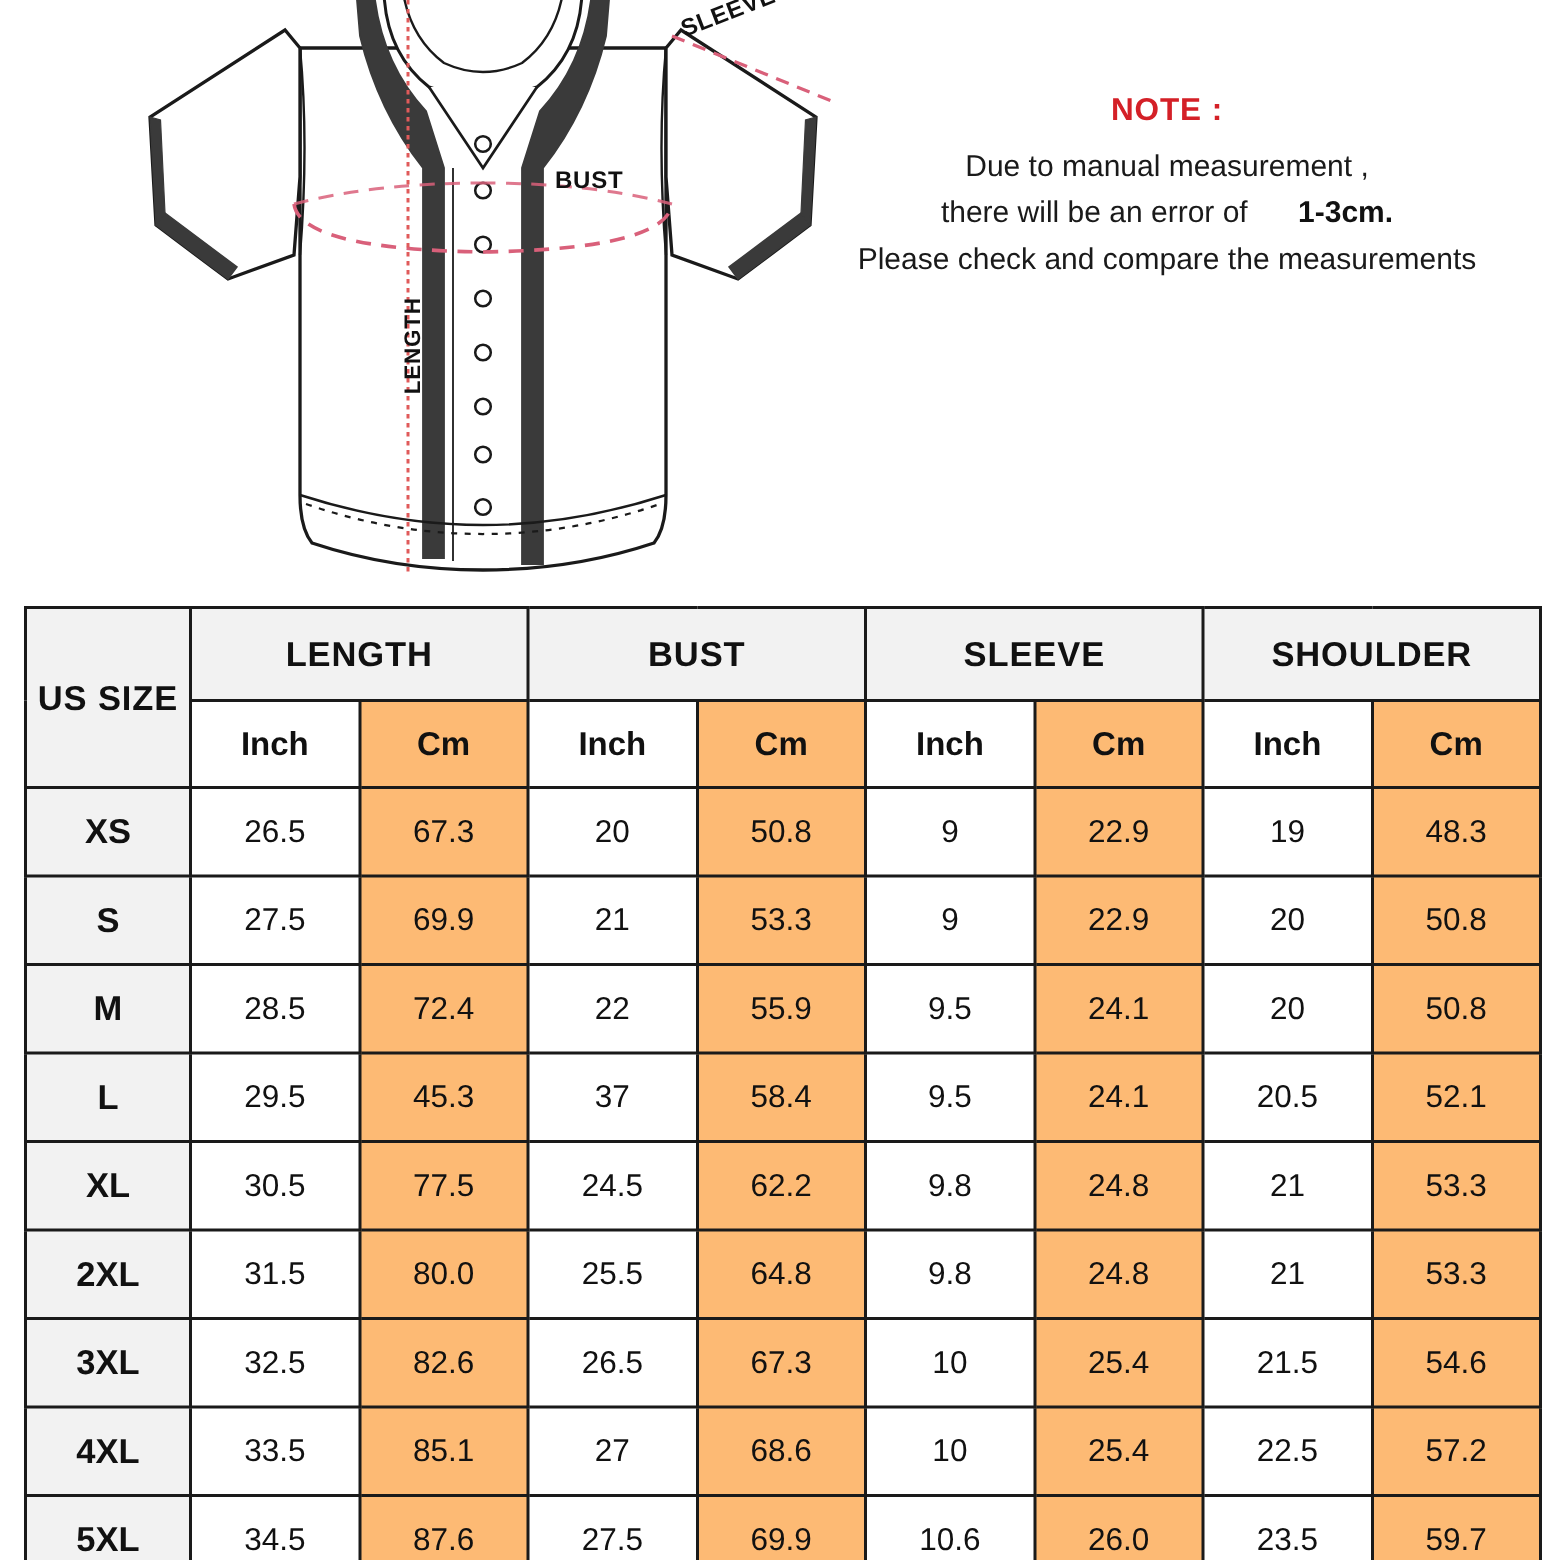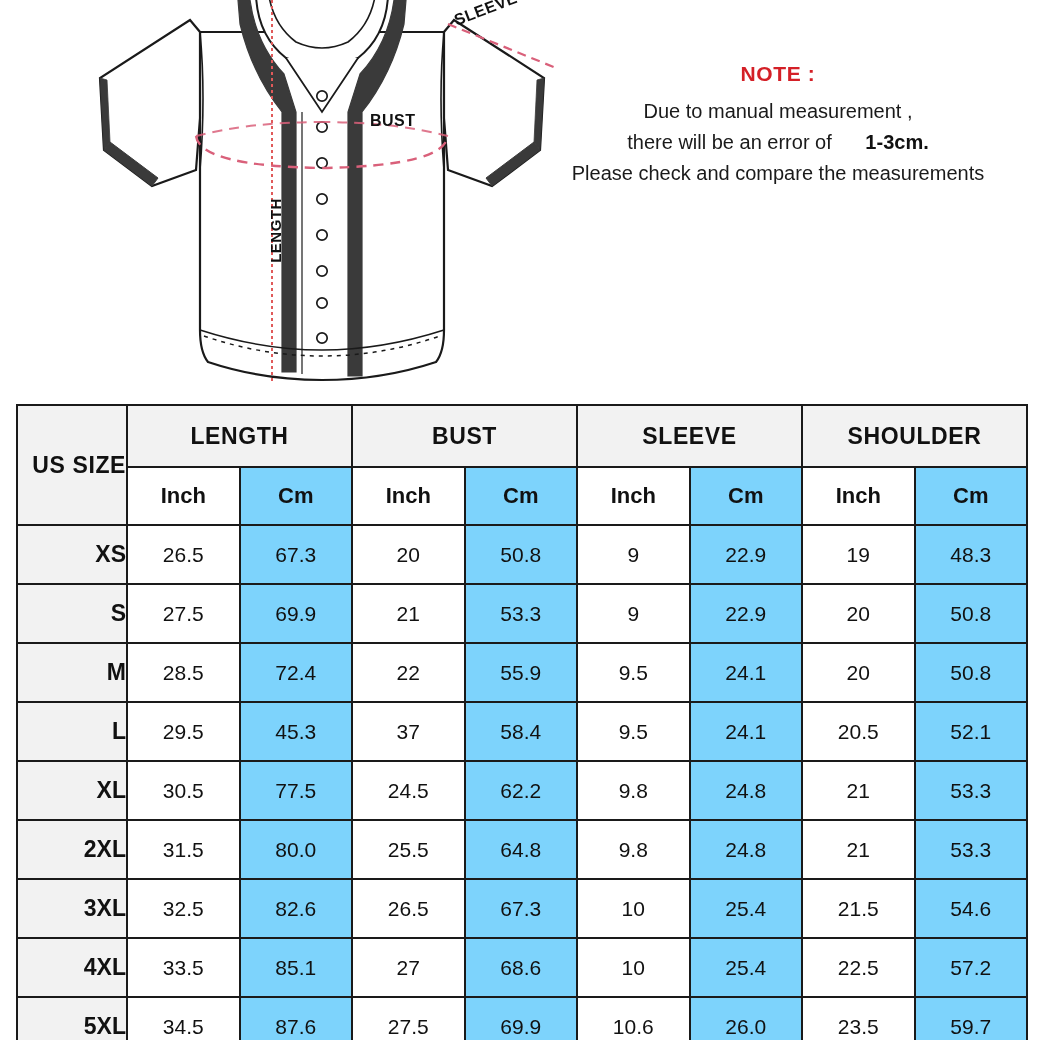--- a/index.html
+++ b/index.html
@@ -109,25 +109,24 @@
     height: 59px;
     font-size: 21px;
     font-weight: 400;
   }
   
   #size-table th.c-size, #size-table td.c-size {
     width: 110px;
     background: #f2f2f2;
     font-weight: bold;
     font-size: 22px;
-    text-align: right;
   }
   #size-table tbody td.c-size { font-size: 23px; }
   
-  #size-table th.shade, #size-table td.shade { background: #7dd3fc; }
+  #size-table th.shade, #size-table td.shade { background: #fdba74; }
   #size-table th.plain, #size-table td.plain { background: #ffffff; }
 
   .col-w { width: 112.5px; }
 </style>
 </head>
 <body>
 
 <div id="page">
 
   <div id="diagram-area">

